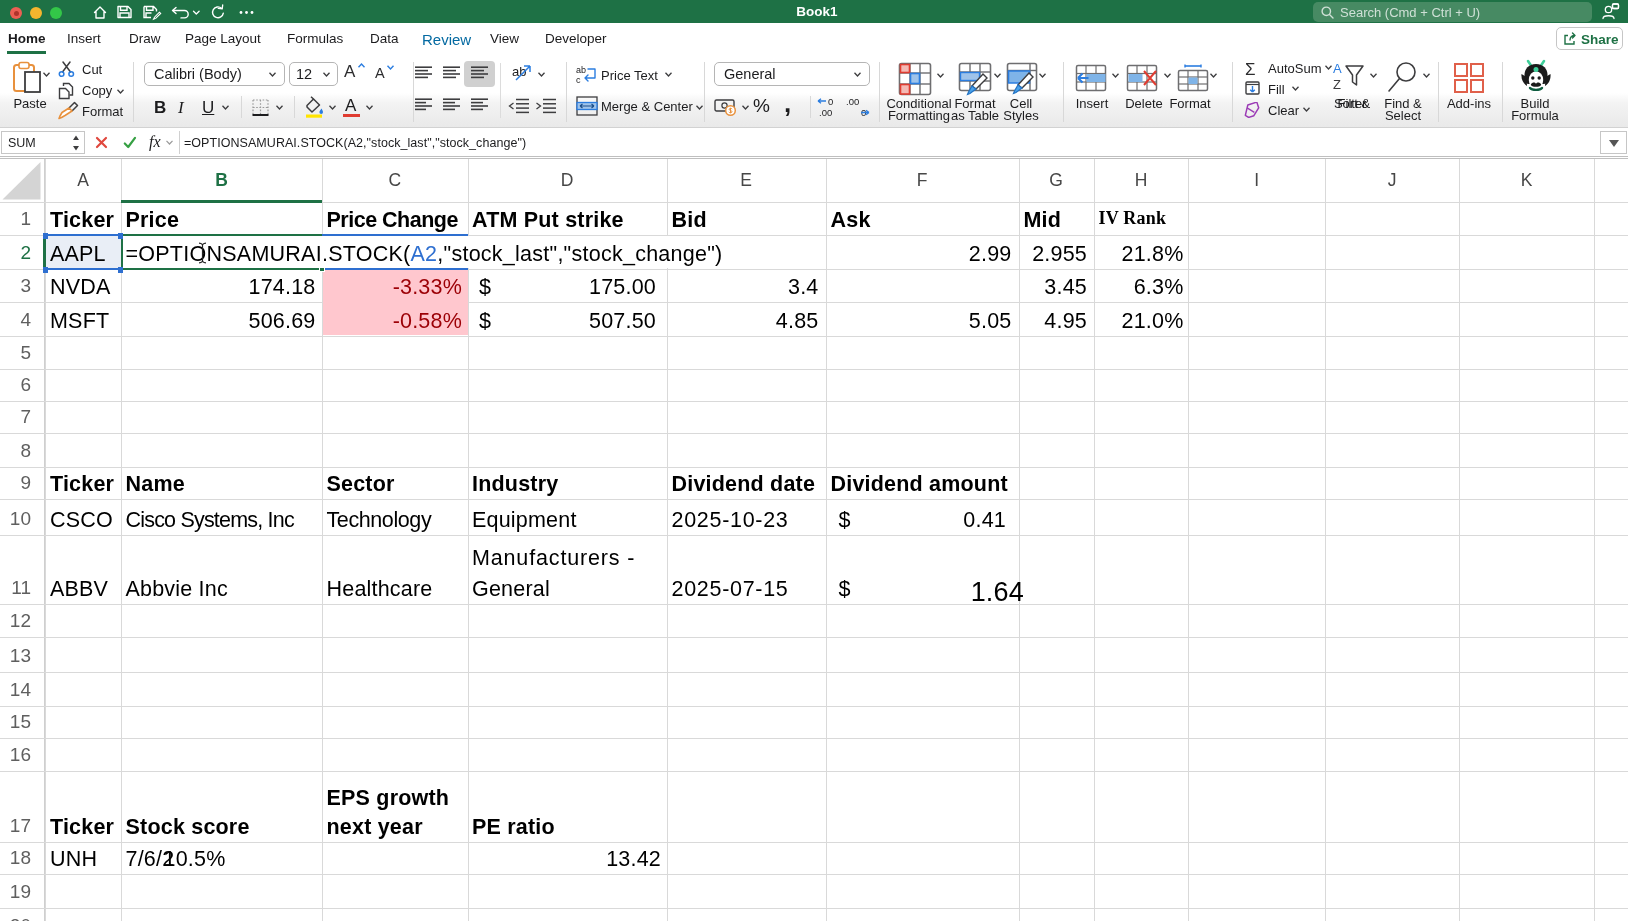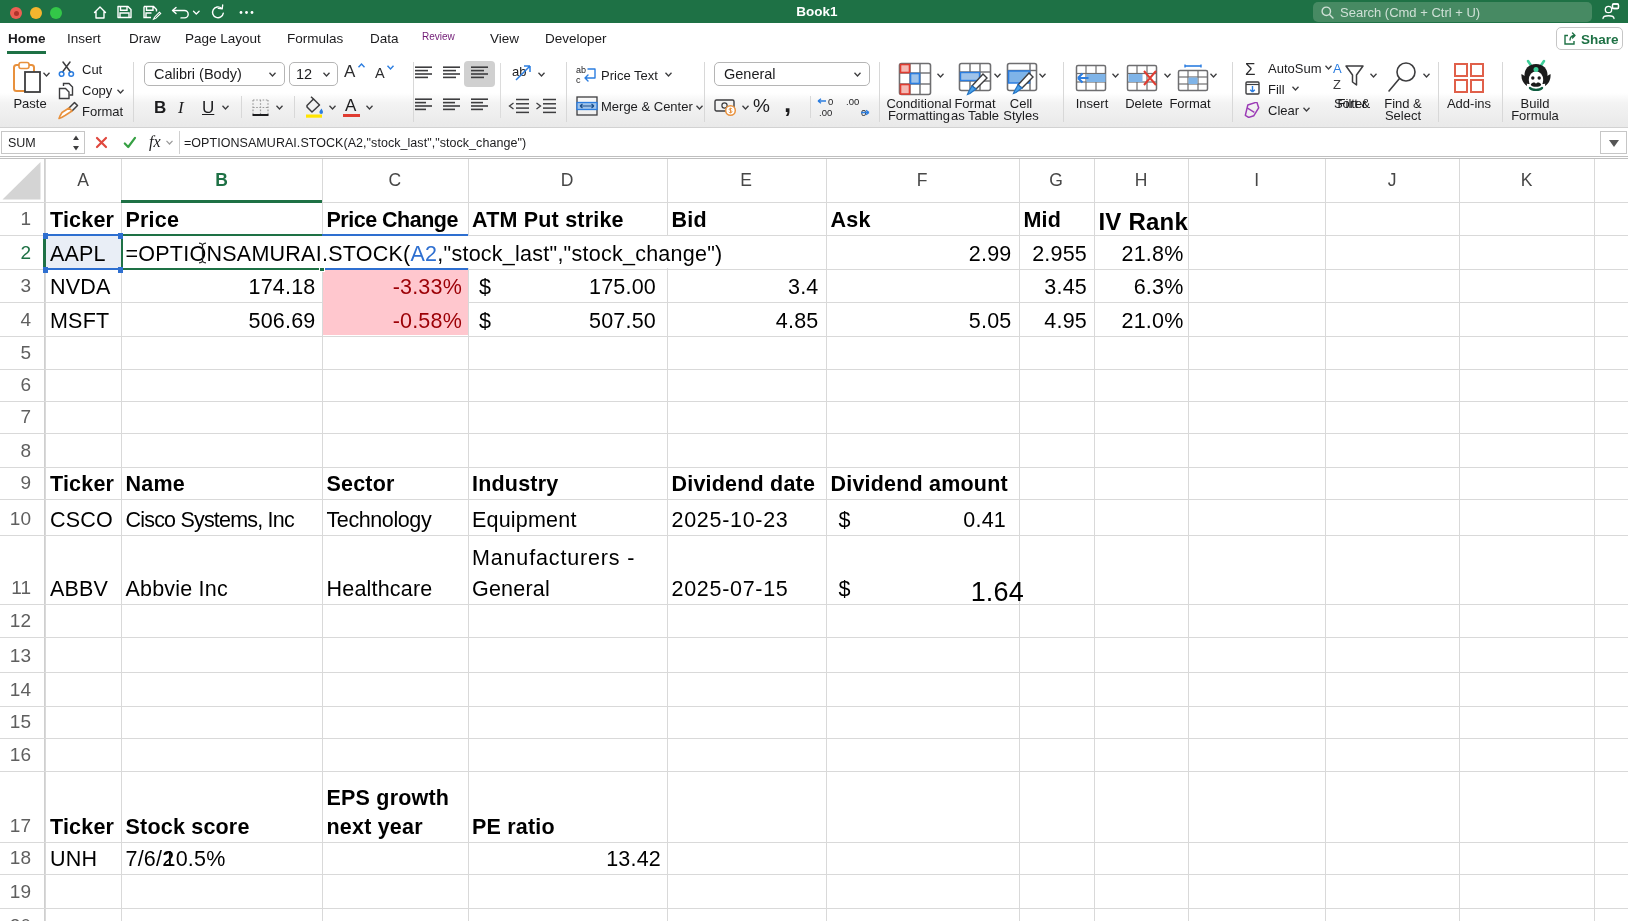--- a/index.html
+++ b/index.html
@@ -46,21 +46,21 @@
       <path d="M13.5 5.5 L13 7 L15 5.5" fill="#1e7145" stroke="none"></path>
       <rect x="12.5" y="1" width="6" height="4.5" rx="1"></rect>
     </svg>
 <div class="abs" style="left:0;top:23px;width:1628px;height:34px;background:#fff;"></div>
 <div class="abs nw" style="left:8px;top:31px;font-size:13.5px;color:#1b1b1d;font-weight:bold;">Home</div>
 <div class="abs nw" style="left:67px;top:31px;font-size:13.5px;color:#1b1b1d;font-weight:normal;">Insert</div>
 <div class="abs nw" style="left:129px;top:31px;font-size:13.5px;color:#1b1b1d;font-weight:normal;">Draw</div>
 <div class="abs nw" style="left:185px;top:31px;font-size:13.5px;color:#1b1b1d;font-weight:normal;">Page Layout</div>
 <div class="abs nw" style="left:287px;top:31px;font-size:13.5px;color:#1b1b1d;font-weight:normal;">Formulas</div>
 <div class="abs nw" style="left:370px;top:31px;font-size:13.5px;color:#1b1b1d;font-weight:normal;">Data</div>
-<div class="abs nw" style="left:422px;top:31px;font-size:10px;color:#701a75;font-weight:normal;">Review</div>
+<div class="abs nw" style="left:422px;top:31px;font-size:15px;color:#0369a1;font-weight:normal;">Review</div>
 <div class="abs nw" style="left:490px;top:31px;font-size:13.5px;color:#1b1b1d;font-weight:normal;">View</div>
 <div class="abs nw" style="left:545px;top:31px;font-size:13.5px;color:#1b1b1d;font-weight:normal;">Developer</div>
 <div class="abs" style="left:7px;top:51px;width:39px;height:3px;background:#1e7145;"></div>
 <div class="abs" style="left:1556px;top:27px;width:67px;height:23px;background:#fff;border:1px solid #c6c6c6;border-radius:5px;"></div>
 <svg class="abs" style="left:1562px;top:31px;" width="16" height="15" viewBox="0 0 16 15" fill="none" stroke="#1e7145" stroke-width="1.4">
       <path d="M6 4.5 H3 V13 H12 V10"></path>
       <path d="M8 9 C8 5.5 10 4.5 13 4.5 M13 4.5 L10.5 2 M13 4.5 L10.5 7" stroke-linecap="round" stroke-linejoin="round"></path>
     </svg>
 <div class="abs nw" style="left:1581px;top:32px;font-size:13.5px;font-weight:bold;color:#1e7145;">Share</div>
 <div class="abs" style="left:0;top:57px;width:1628px;height:70px;background:linear-gradient(#ffffff 0px,#ffffff 36px,#f3f3f3 46px,#e9e9e9 70px);"></div>
@@ -493,21 +493,21 @@
 <div class="abs" style="left:0;top:915px;width:31px;text-align:right;font-size:19px;color:#5f5f5f;">20</div>
 <div class="abs" style="left:123px;top:236px;width:702.5px;height:32px;background:#fff;"></div>
 <div class="abs" style="left:45.5px;top:236px;width:75px;height:32px;background:#e9eef6;"></div>
 <div class="abs" style="left:322.5px;top:270.2px;width:145px;height:64.8px;background:#ffc7ce;"></div>
 <div class="abs nw" style="left:50px;top:208px;font-size:21.5px;color:#000;font-weight:bold;letter-spacing:0.2px;">Ticker</div>
 <div class="abs nw" style="left:125.5px;top:208px;font-size:21.5px;color:#000;font-weight:bold;letter-spacing:0.2px;">Price</div>
 <div class="abs nw" style="left:472px;top:208px;font-size:21.5px;color:#000;font-weight:bold;letter-spacing:0.2px;">ATM Put strike</div>
 <div class="abs nw" style="left:671.5px;top:208px;font-size:21.5px;color:#000;font-weight:bold;letter-spacing:0.2px;">Bid</div>
 <div class="abs nw" style="left:830.5px;top:208px;font-size:21.5px;color:#000;font-weight:bold;letter-spacing:0.2px;">Ask</div>
 <div class="abs nw" style="left:1023.5px;top:208px;font-size:21.5px;color:#000;font-weight:bold;letter-spacing:0.2px;">Mid</div>
-<div class="abs nw" style="left:1098.5px;top:208px;font-size:24px;color:#000;font-weight:bold;letter-spacing:0.2px;">IV Rank</div>
+<div class="abs nw" style="left:1098.5px;top:208px;font-size:18px;color:#000;font-weight:bold;letter-spacing:0.2px;font-family:Liberation Serif, serif;">IV Rank</div>
 <div class="abs nw" style="left:326.5px;top:208px;font-size:21.5px;color:#000;font-weight:bold;letter-spacing:-0.5px;">Price Change</div>
 <div class="abs nw" style="left:50px;top:241.5px;font-size:21.5px;color:#000;letter-spacing:0.2px;">AAPL</div>
 <div class="abs nw" style="left:125.5px;top:241.5px;font-size:21.5px;color:#000;letter-spacing:0.25px;">=OPTIONSAMURAI.STOCK(<span style="color:#2e6fd0">A2</span>,"stock_last","stock_change")</div>
 <div class="abs nw" style="left:711.5px;top:241.5px;width:300px;text-align:right;font-size:21.5px;color:#000;letter-spacing:0.2px;">2.99</div>
 <div class="abs nw" style="left:787px;top:241.5px;width:300px;text-align:right;font-size:21.5px;color:#000;letter-spacing:0.2px;">2.955</div>
 <div class="abs nw" style="left:883.5px;top:241.5px;width:300px;text-align:right;font-size:21.5px;color:#000;letter-spacing:0.2px;">21.8%</div>
 <div class="abs nw" style="left:50px;top:275px;font-size:21.5px;color:#000;letter-spacing:0.2px;">NVDA</div>
 <div class="abs nw" style="left:15.5px;top:275px;width:300px;text-align:right;font-size:21.5px;color:#000;letter-spacing:0.2px;">174.18</div>
 <div class="abs nw" style="left:162px;top:275px;width:300px;text-align:right;font-size:21.5px;color:#9c0006;letter-spacing:0.2px;">-3.33%</div>
 <div class="abs nw" style="left:479px;top:275px;font-size:21.5px;color:#000;letter-spacing:0.2px;">$</div>

